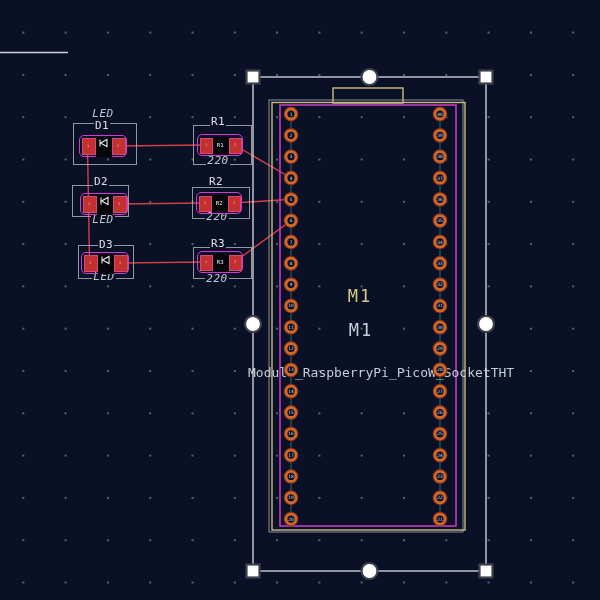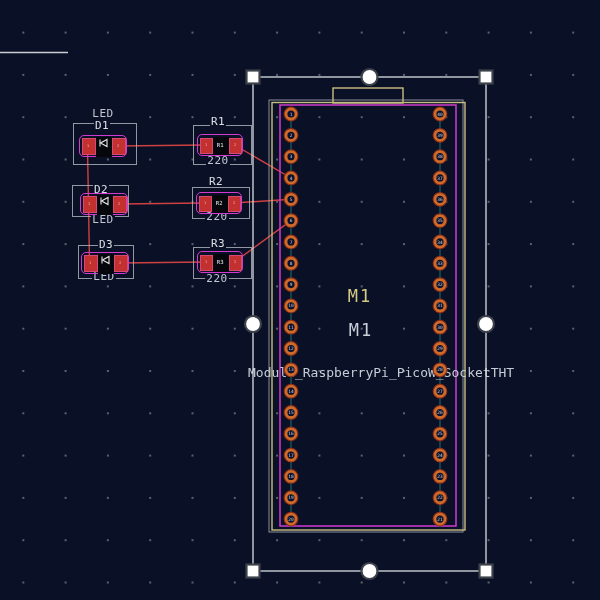--- a/index.html
+++ b/index.html
@@ -15,21 +15,21 @@
   .fp{position:absolute;border:1.5px solid #d13bd1;border-radius:5px;background:transparent;box-sizing:border-box;}
   .fp .pad{position:absolute;background:#c23030;border:1px solid rgba(226,85,160,0.65);box-sizing:border-box;
            display:flex;align-items:center;justify-content:center;overflow:hidden;}
   .fp .pad span{font-size:7px;line-height:7px;color:rgba(255,215,215,0.8);transform:scale(0.5);}
   .fp .body{position:absolute;background:#06070c;display:flex;align-items:center;justify-content:center;overflow:hidden;}
   .fp .body .res-ref{font-size:7px;line-height:7px;color:#ececec;transform:scale(0.8);letter-spacing:0;}
   
   .label{position:absolute;display:flex;justify-content:center;width:44px;pointer-events:auto;}
   .label span{background:#0a1127;padding:0 1px;font-size:11px;line-height:11px;letter-spacing:0.5px;}
   .label.ref span{color:#dbe0e5;}
-  .label.val span{color:#c0c7ce;}
+  .label.val span{color:#c0c7ce;font-style:italic;}
 </style>
 </head>
 <body>
 
 <div class="viewport">
 
   <svg id="gfx" width="600" height="600" viewBox="0 0 600 600">
 
     <g id="grid-layer">
         <rect x="22.3" y="31.6" width="2" height="2" fill="#98a79e" opacity="0.55"></rect>
@@ -490,21 +490,21 @@
       <svg width="14" height="12" viewBox="0 0 14 12">
         <g stroke="#e9e9e9" stroke-width="1.1" fill="none">
           <line x1="4" y1="2.5" x2="4" y2="9.5"></line>
             <path d="M4.5 6 L11 2.5 L11 9.5 Z"></path>
         </g>
       </svg>
     </div>
   </div>
 
   <div class="bbox" style="left:72px;top:185px;width:55px;height:30px;"></div>
-  <div class="label ref" style="left:79px;top:184px;">
+  <div class="label ref" style="left:79px;top:176px;">
       <span>D2</span>
     </div>
   <div class="label val" style="left:81px;top:214px;">
       <span>LED</span>
     </div>
   <div class="fp" style="left:80px;top:193px;width:48px;height:22px;">
     <div class="pad" style="left:1.5px;top:2px;width:14px;height:17px;">
         <span>1</span>
       </div>
     <div class="pad" style="left:31.5px;top:2px;width:14px;height:17px;">

